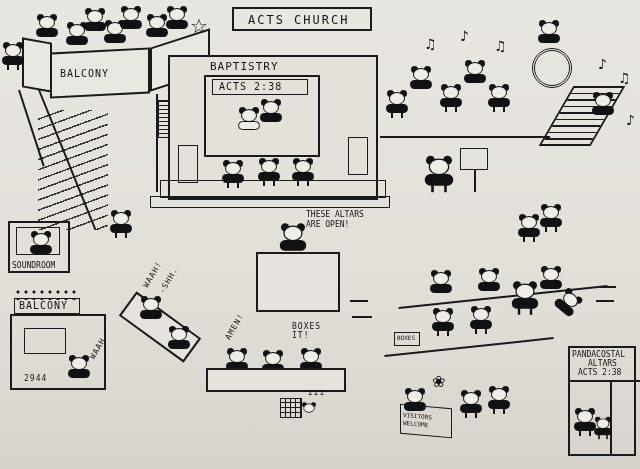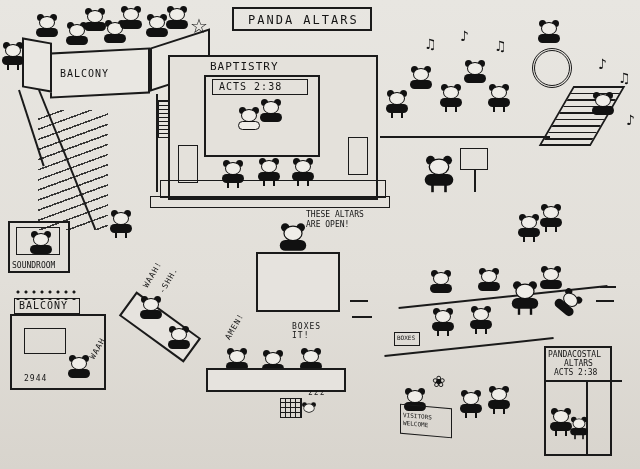--- a/index.html
+++ b/index.html
@@ -18,21 +18,21 @@
   .panda.back .head{background:#efede8;}
   .note{position:absolute;font-size:14px;color:#111;}
   .line{position:absolute;background:#1a1a1a;}
 </style>
 </head>
 <body>
 
 <div id="paper">
 
   <div class="box" style="left:232px;top:7px;width:140px;height:24px;">
-    <div class="lbl hand" style="left:14px;top:4px;font-size:12px;letter-spacing:2px;">PANDA ALTARS</div>
+    <div class="lbl hand" style="left:14px;top:4px;font-size:12px;letter-spacing:2px;">ACTS CHURCH</div>
   </div>
 
   <div style="position:absolute;left:20px;top:30px;width:200px;height:70px;">
     <div class="box" style="left:30px;top:20px;width:100px;height:46px;transform:skewY(-3deg);background:#e9e7e2;"></div>
     <div class="box" style="left:2px;top:10px;width:30px;height:50px;transform:skewY(10deg);background:#e9e7e2;"></div>
     <div class="box" style="left:130px;top:8px;width:60px;height:44px;transform:skewY(-18deg);background:#e9e7e2;"></div>
     <div class="lbl hand" style="left:40px;top:38px;font-size:10px;">BALCONY</div>
   </div>
   <div class="panda" style="left:36px;top:14px;">
       <i class="ear l"></i>
@@ -376,21 +376,21 @@
       <i class="legs"></i>
     </div>
   <div class="panda" style="left:488px;top:386px;">
       <i class="ear l"></i>
       <i class="ear r"></i>
       <i class="head"></i>
       <i class="body"></i>
       <i class="legs"></i>
     </div>
 
-  <div class="box" style="left:544px;top:346px;width:68px;height:110px;">
+  <div class="box" style="left:568px;top:346px;width:68px;height:110px;">
     <div class="lbl hand" style="left:2px;top:2px;font-size:8px;letter-spacing:0;">PANDACOSTAL</div>
     <div class="lbl hand" style="left:18px;top:11px;font-size:8px;letter-spacing:0;">ALTARS</div>
     <div class="lbl hand" style="left:8px;top:20px;font-size:8px;letter-spacing:0;">ACTS 2:38</div>
     <div class="line" style="left:0;top:32px;width:76px;height:1.5px;"></div>
     <div class="line" style="left:40px;top:32px;width:1.5px;height:74px;"></div>
     <div class="panda" style="left:4px;top:60px;">
         <i class="ear l"></i>
         <i class="ear r"></i>
         <i class="head"></i>
         <i class="body"></i>

